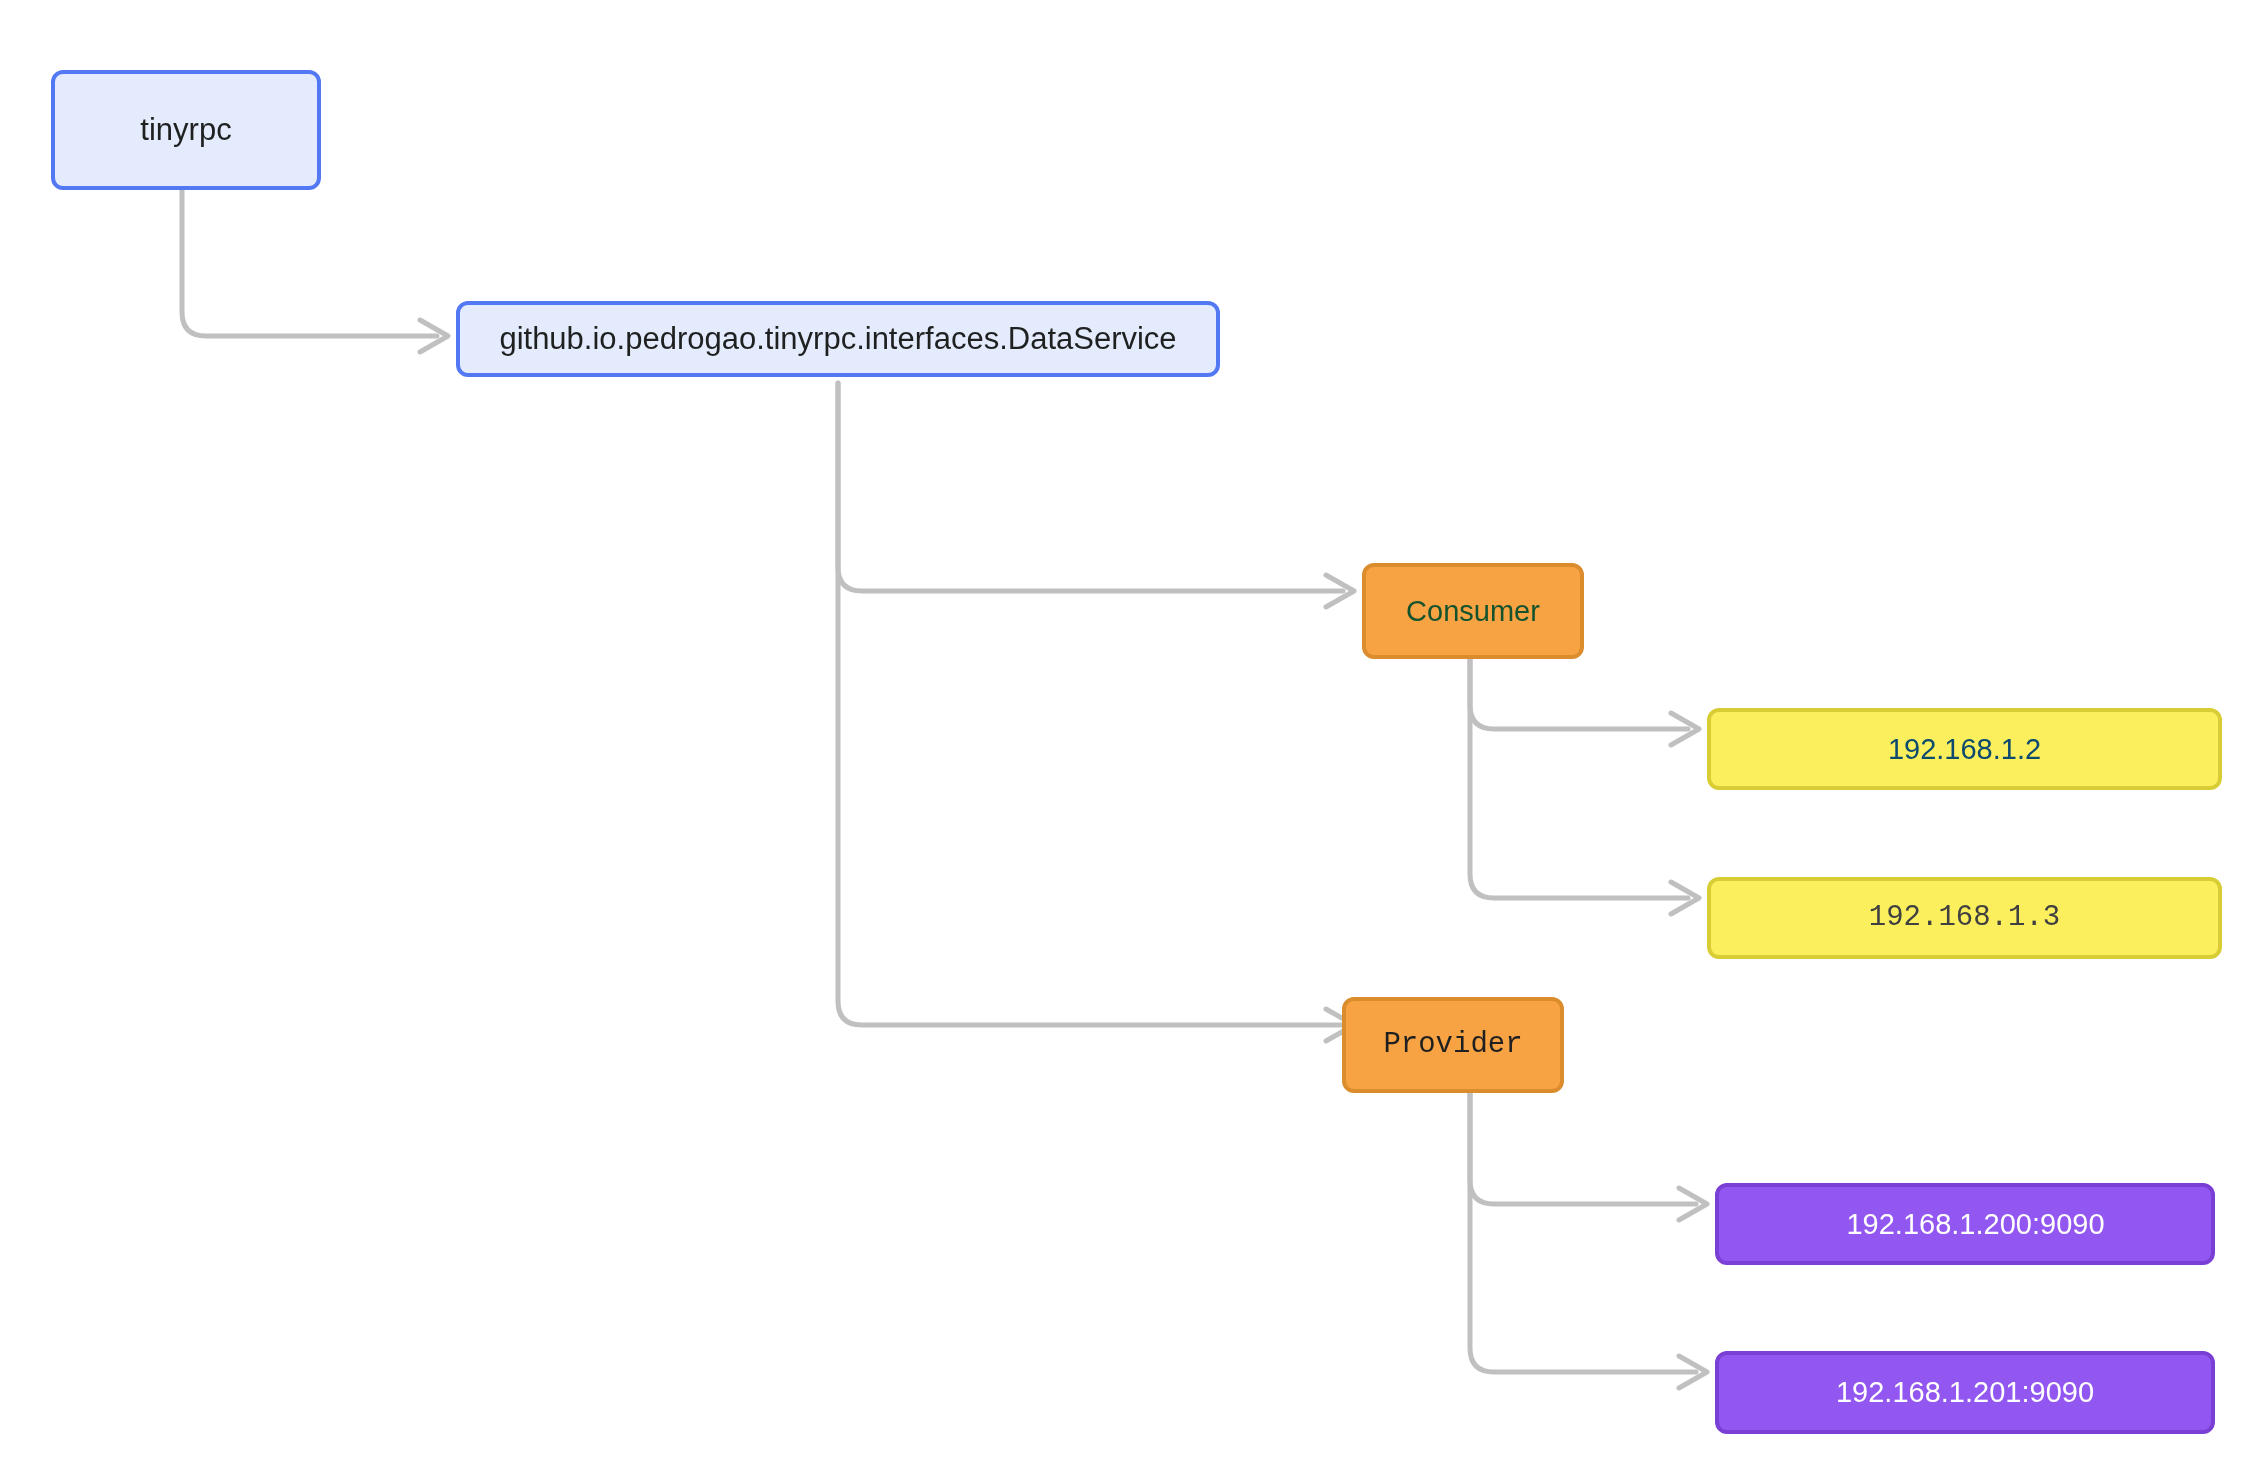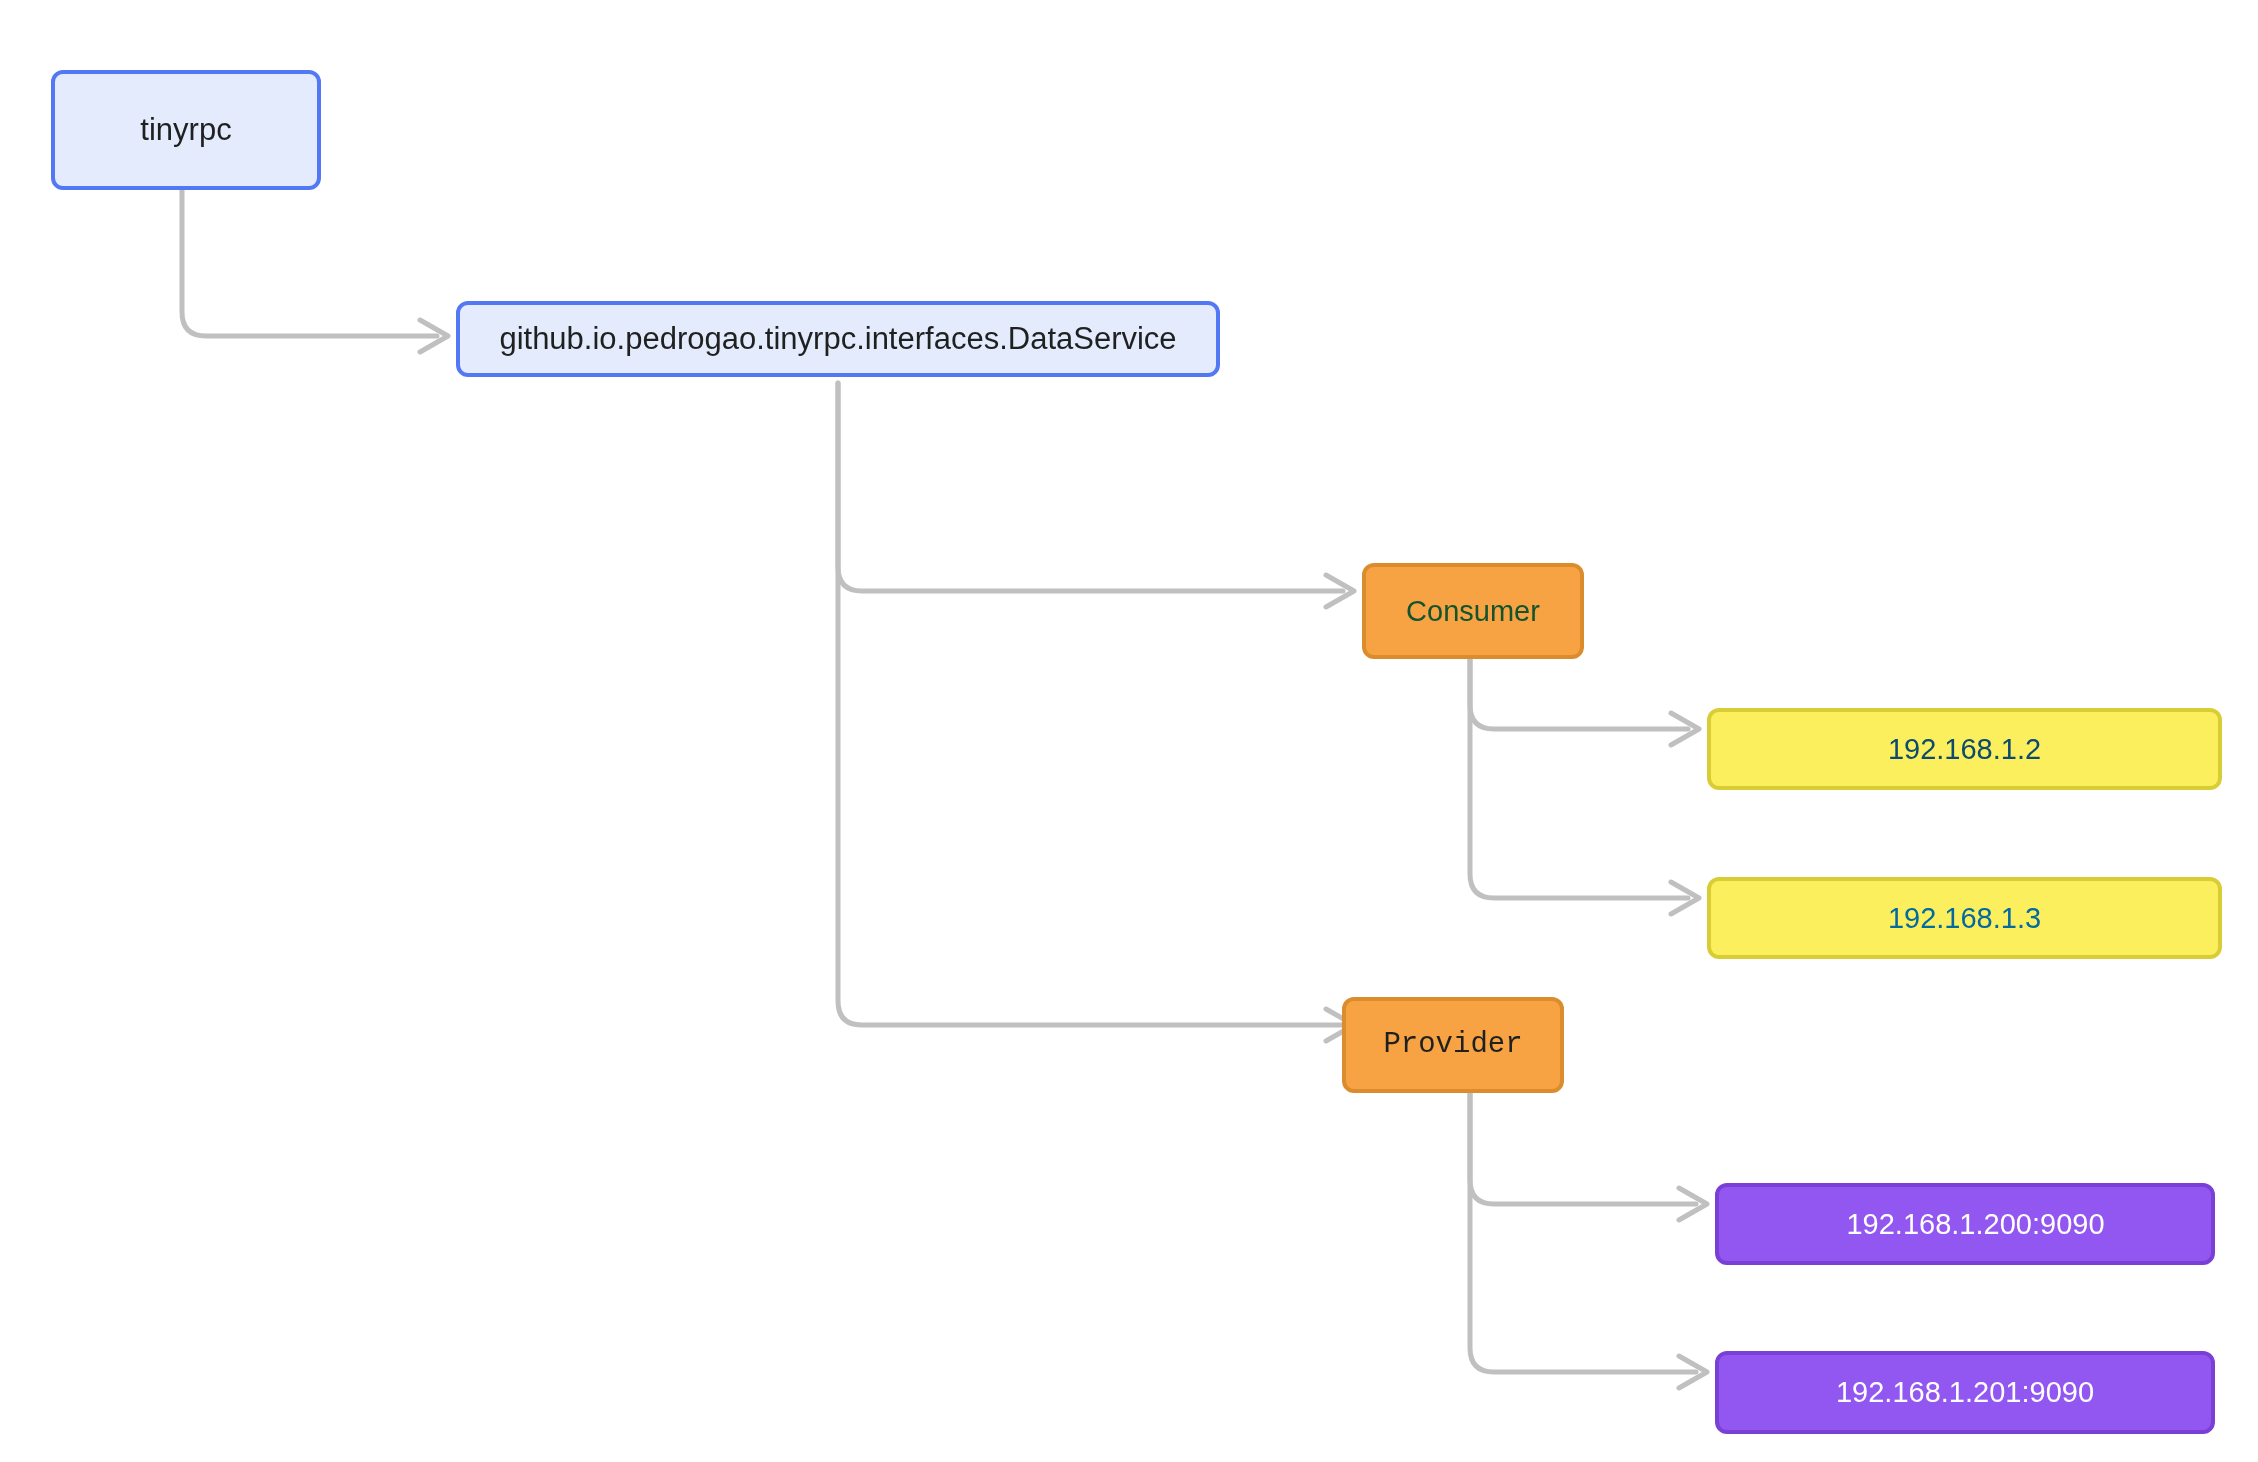--- a/index.html
+++ b/index.html
@@ -138,21 +138,21 @@
   </div>
 
   <div class="node node-orange" id="n-provider" style="left: 1342px; top: 977px; width: 222px; height: 96px; background: rgb(247, 163, 68); border-color: rgb(219, 140, 45); color: rgb(31, 32, 32); font-family: Liberation Mono, monospace;">
     <span class="node-label">Provider</span>
   </div>
 
   <div class="node node-yellow" id="n-consumer-ip-1" style="left: 1707px; top: 688px; width: 515px; height: 82px; background: rgb(251, 239, 94); border-color: rgb(217, 205, 53); color: #0c4a6e;">
     <span class="node-label">192.168.1.2</span>
   </div>
 
-  <div class="node node-yellow" id="n-consumer-ip-2" style="left: 1707px; top: 857px; width: 515px; height: 82px; background: rgb(251, 239, 94); border-color: rgb(217, 205, 53); color: #0369a1;">
+  <div class="node node-yellow" id="n-consumer-ip-2" style="left: 1707px; top: 857px; width: 515px; height: 82px; background: rgb(251, 239, 94); border-color: rgb(217, 205, 53); color: #404040; font-family: Liberation Mono, monospace;">
     <span class="node-label">192.168.1.3</span>
   </div>
 
   <div class="node node-purple" id="n-provider-addr-1" style="left: 1715px; top: 1163px; width: 500px; height: 82px; background: rgb(146, 87, 240); border-color: rgb(122, 63, 212); color: rgb(255, 255, 255); padding-left: 35px;">
     <span class="node-label">192.168.1.200:9090</span>
   </div>
 
   <div class="node node-purple" id="n-provider-addr-2" style="left: 1715px; top: 1331px; width: 500px; height: 83px; background: rgb(146, 87, 240); border-color: rgb(122, 63, 212); color: rgb(255, 255, 255);">
     <span class="node-label">192.168.1.201:9090</span>
   </div>

